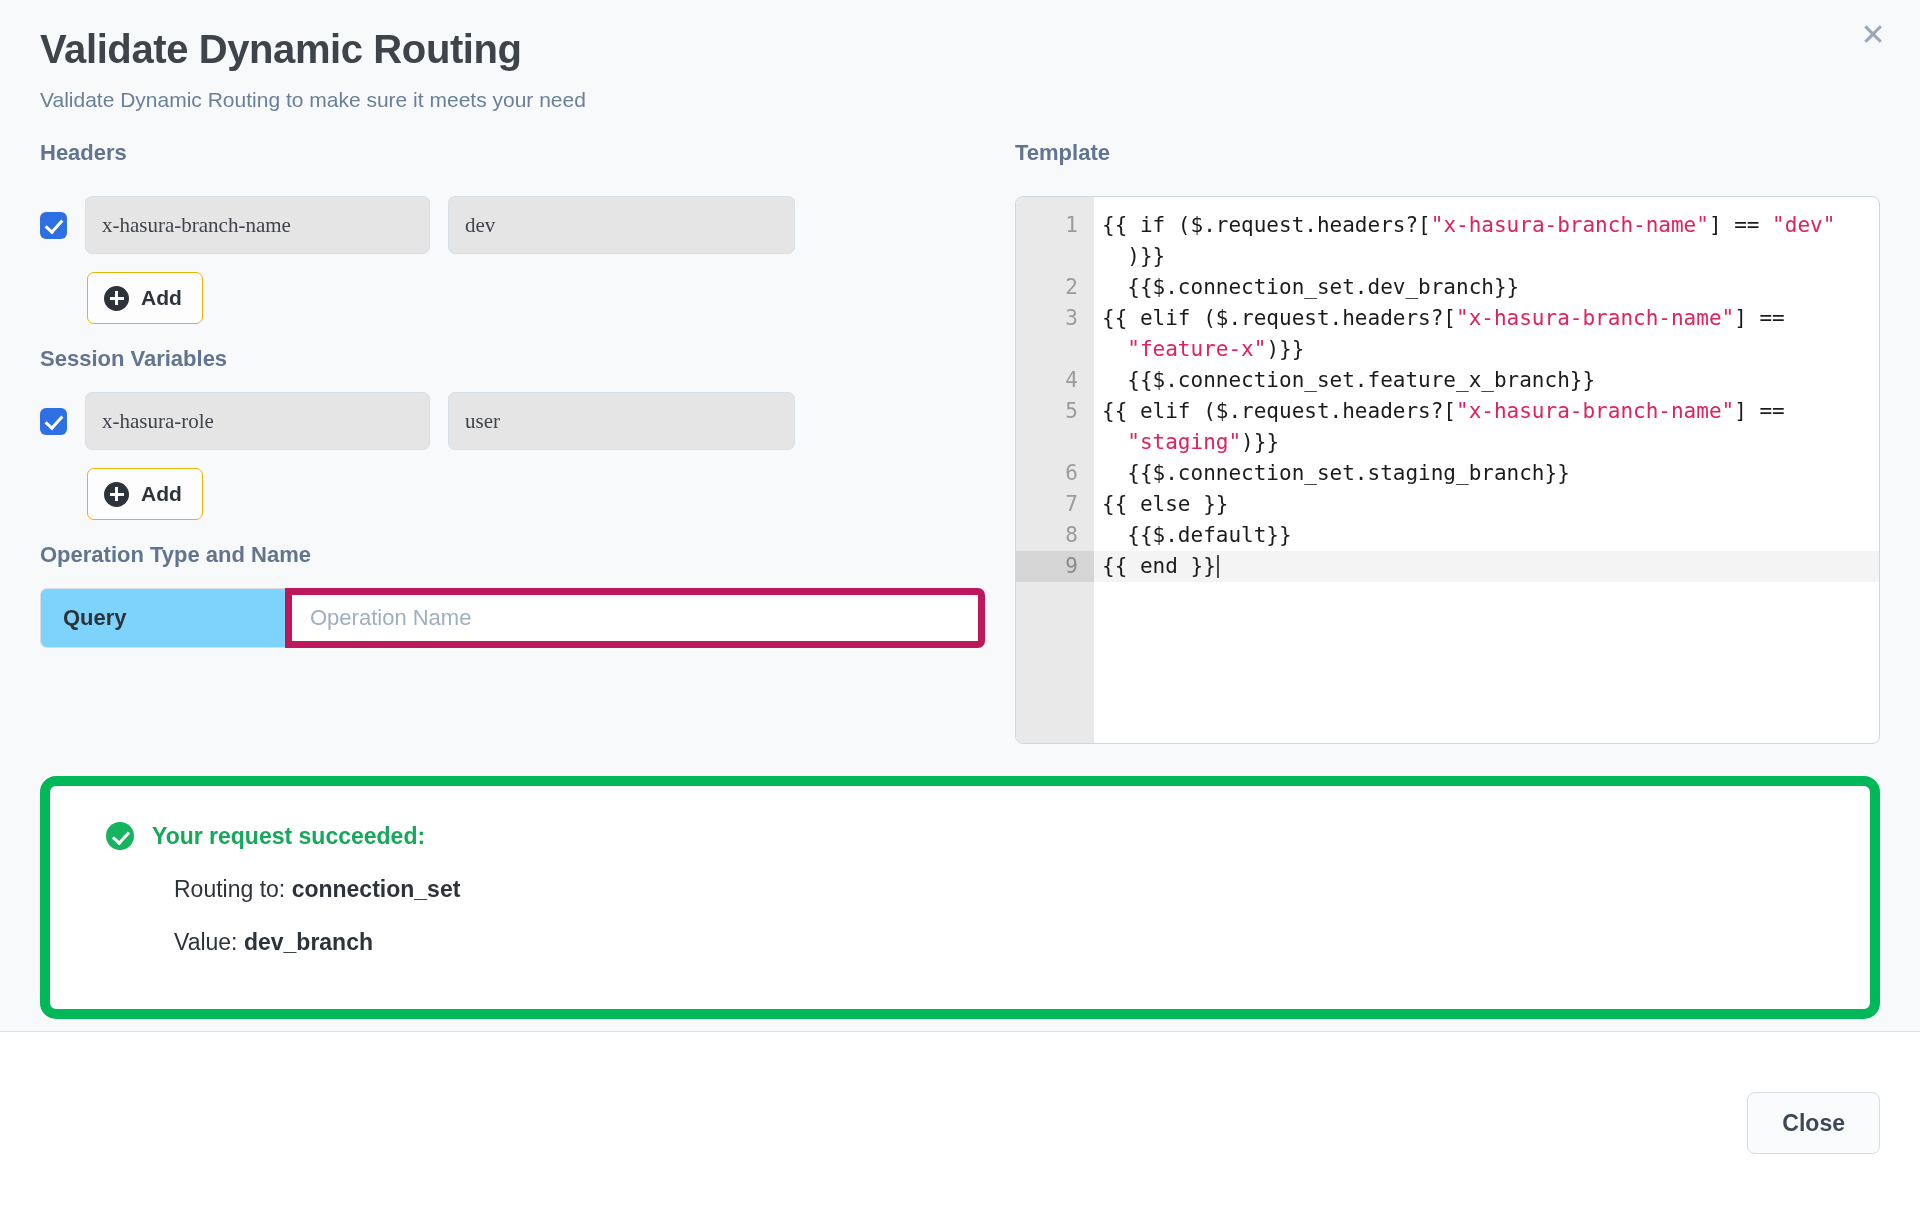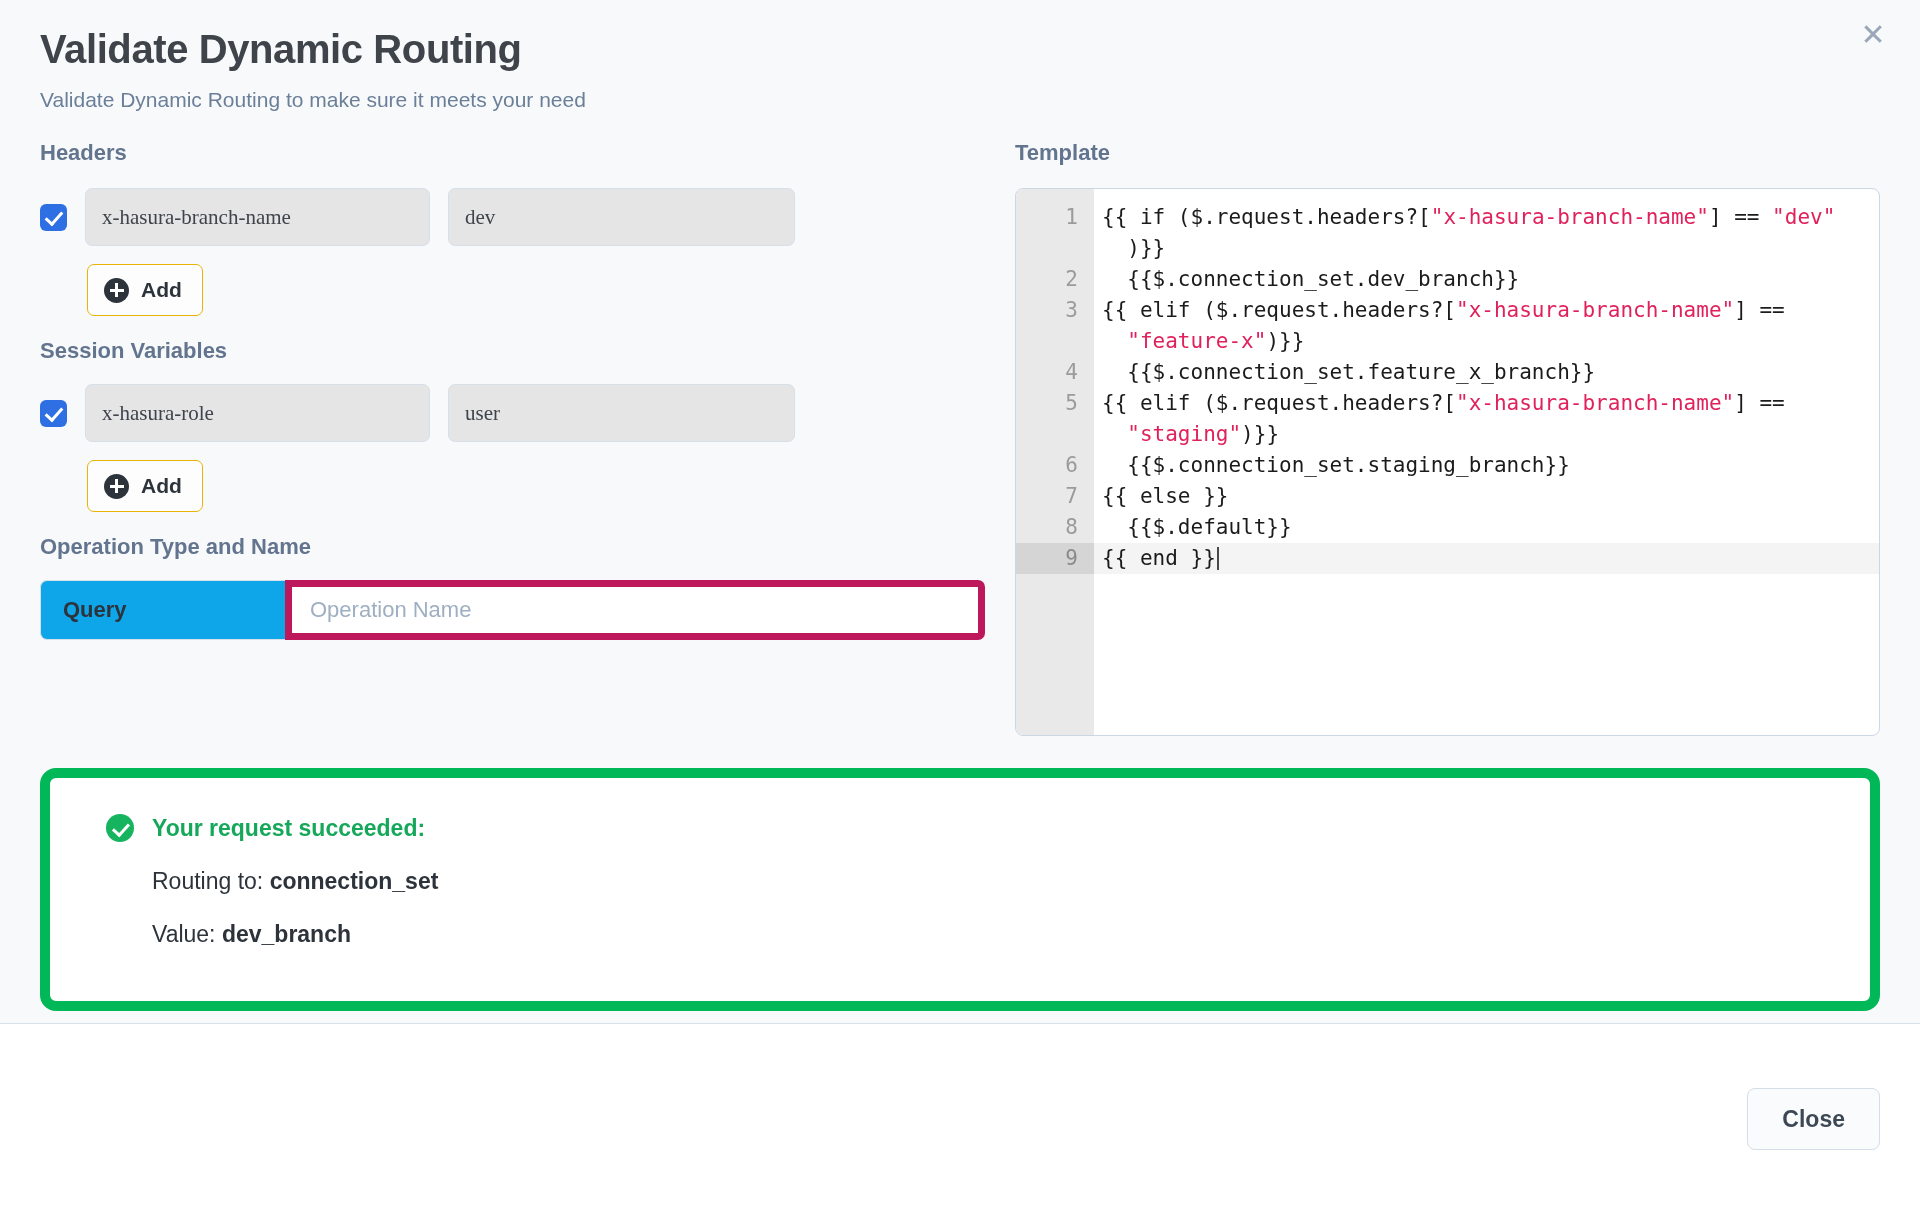--- a/index.html
+++ b/index.html
@@ -64,21 +64,21 @@
     gap: 0;
     flex: 0 0 auto;
   }
   .col-left { width: 945px; flex: 0 0 945px; }
   .col-right { flex: 1 1 auto; padding-left: 30px; }
 
   .section-label {
     font-size: 22px;
     font-weight: bold;
     color: #62748e;
-    margin-bottom: 22px;
+    margin-bottom: 30px;
   }
   .section-label.tight { margin-bottom: 20px; }
 
   .kv-row {
     display: flex;
     align-items: center;
     gap: 18px;
     margin-bottom: 18px;
   }
 
@@ -151,21 +151,21 @@
   .plus-icon::before { left: 11px; top: 5.5px; width: 3.2px; height: 14px; }
   .plus-icon::after  { top: 11px; left: 5.5px; height: 3.2px; width: 14px; }
 
   .op-row { display: flex; margin-left: 0; margin-top: 2px; }
   .op-select {
     display: flex;
     align-items: center;
     justify-content: space-between;
     width: 245px;
     height: 60px;
-    background: #0ea5e9;
+    background: #7dd3fc;
     border: 1px solid #d7dfe9;
     border-right: none;
     border-radius: 7px 0 0 7px;
     padding: 0 18px 0 22px;
     font-size: 22px;
     font-weight: bold;
     color: #2d333b;
     cursor: pointer;
   }
   .chev {
@@ -266,21 +266,21 @@
     transform: rotate(42deg);
   }
   .banner-title {
     font-size: 23px;
     font-weight: bold;
     color: #16a85a;
   }
   .banner-line {
     font-size: 23px;
     color: #2d333b;
-    margin-left: 46px;
+    margin-left: 68px;
     margin-bottom: 26px;
   }
   .banner-line b { font-weight: bold; }
 
   
   .footer-divider {
     height: 1px;
     background: #d9e1ea;
     margin-top: 12px;
   }

